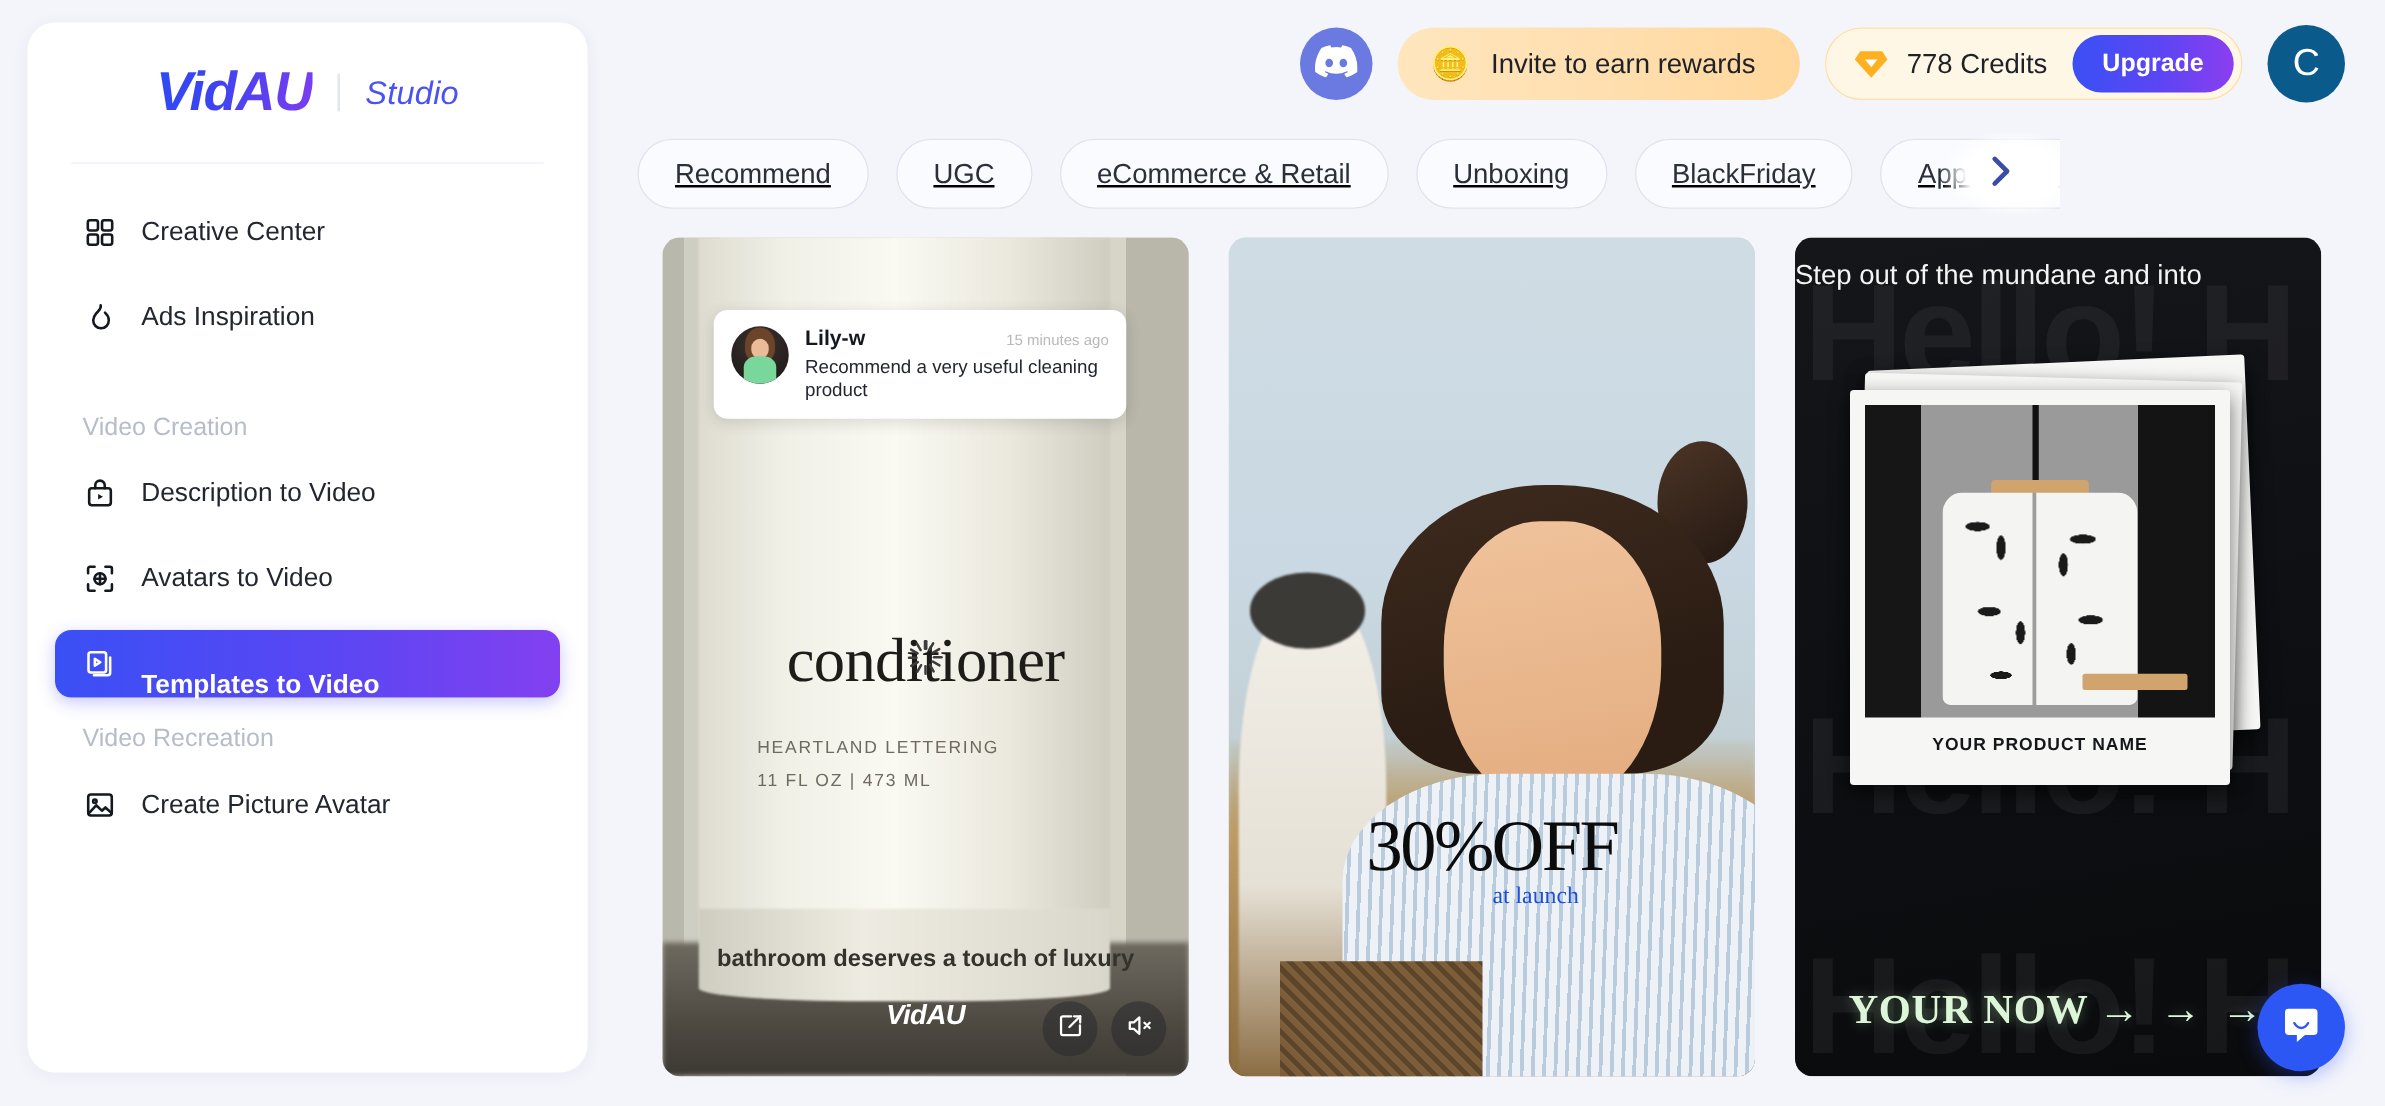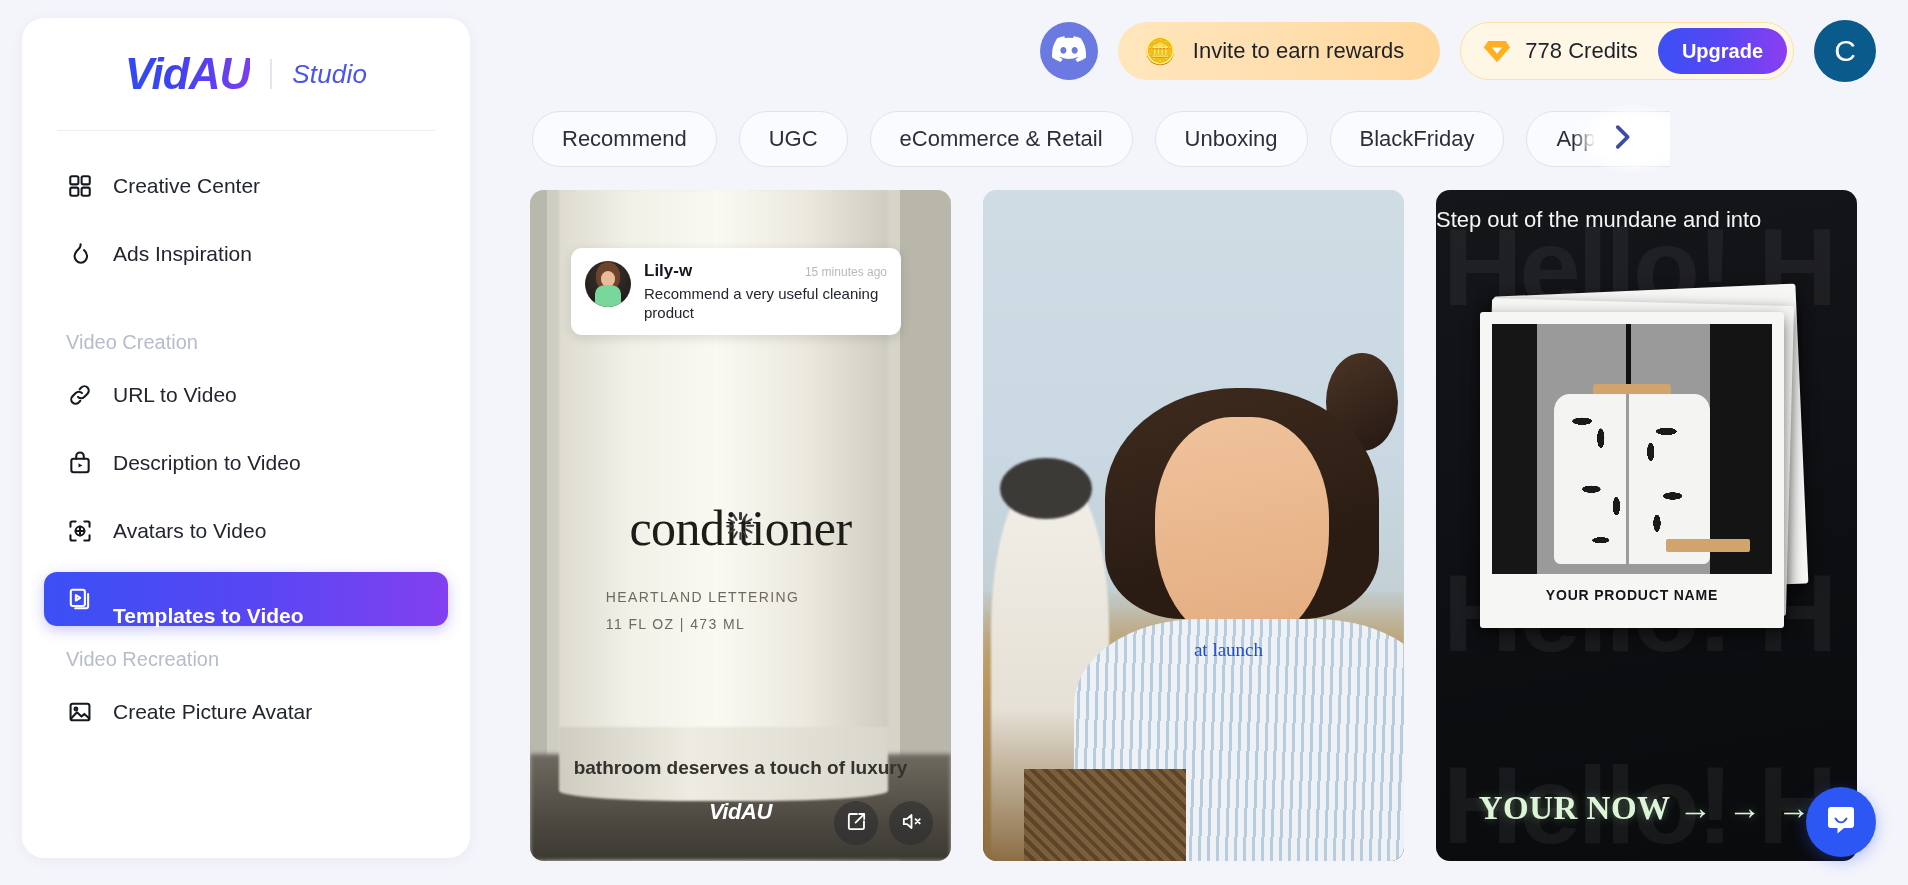--- a/index.html
+++ b/index.html
@@ -109,24 +109,24 @@
   #avatar {
     width: 62px; height: 62px; border-radius: 50%;
     background: #0a5a8c;
     color: #fff; font-size: 30px;
     display: flex; align-items: center; justify-content: center;
     cursor: pointer; flex: 0 0 62px;
   }
 
   
   #tabstrip {
-    position: absolute; left: 470px; top: 105px;
+    position: absolute; left: 448px; top: 105px;
     width: 1200px; height: 68px;
     display: flex; align-items: center; gap: 22px;
-    padding-left: 62px; overflow: hidden;
+    padding-left: 62px; overflow: hidden; text-decoration: underline;
   }
   .tab {
     height: 56px; border-radius: 28px;
     border: 1px solid #dfe3ee; background: #fafbfe;
     display: flex; align-items: center; justify-content: center;
     padding: 0 29px; cursor: pointer;
     font-size: 22px; color: #2a2f3a; white-space: nowrap;
     flex: 0 0 auto;
   }
   #tab-scroll-right {
@@ -375,29 +375,20 @@
           <path d="M12.5 3c.6 3-1.8 4.2-3.3 6-1.6 2-2.2 3.4-2.2 5 0 3.4 2.6 6 5.8 6s5.7-2.6 5.7-6c0-2.6-1.5-4.4-2.8-5.6"></path>
         </svg>
     </span>
     <span class="lbl">Ads Inspiration</span>
   </div>
 
   <div id="nav-spacer-a"></div>
 
   <div class="nav-group-label">Video Creation</div>
 
-  <div class="nav-item">
-    <span class="nav-icon">
-      <svg viewBox="0 0 24 24">
-          <path d="M10.2 13.8a4 4 0 0 0 5.7 0l3-3a4 4 0 0 0-5.7-5.7l-1.5 1.5"></path>
-          <path d="M13.8 10.2a4 4 0 0 0-5.7 0l-3 3a4 4 0 1 0 5.7 5.7l1.5-1.5"></path>
-        </svg>
-    </span>
-    <span class="lbl">URL to Video</span>
-  </div>
 
   <div class="nav-item">
     <span class="nav-icon">
       <svg viewBox="0 0 24 24">
           <rect x="4" y="8" width="16" height="12.5" rx="2"></rect>
           <path d="M8.5 8V5.8a3.5 3.5 0 0 1 7 0V8"></path>
           <path d="M10.6 12.2v4l3.6-2z" fill="#14181f" stroke="none"></path>
         </svg>
     </span>
     <span class="lbl">Description to Video</span>
@@ -563,20 +554,21 @@
     <div id="c2-person2"></div>
     <div id="c2-hat"></div>
     <div id="c2-person">
       <span id="c2-bun1"></span>
       <span id="c2-hair"></span>
       <span id="c2-face"></span>
       <span id="c2-shirt"></span>
       <span id="c2-skirt"></span>
     </div>
     <div id="c2-offblock">
+      <div id="c2-off">30%OFF</div>
       <div id="c2-atlaunch">at launch</div>
     </div>
   </article>
 
   <article class="card">
     <div id="card3-bg"></div>
 
     <div class="c3-hello" id="c3-hello1">Hello! H</div>
     <div class="c3-hello" id="c3-hello2">Hello! H</div>
     <div class="c3-hello" id="c3-hello3">Hello! H</div>

